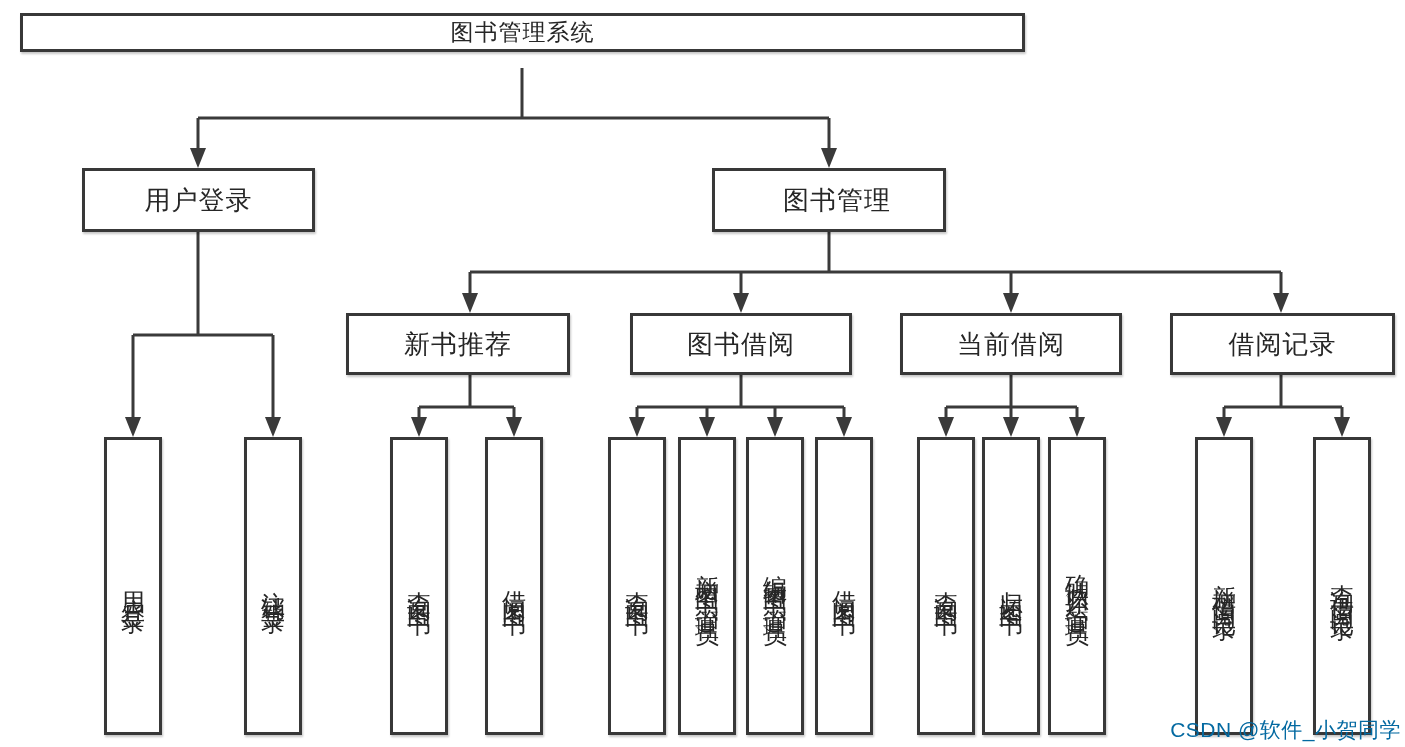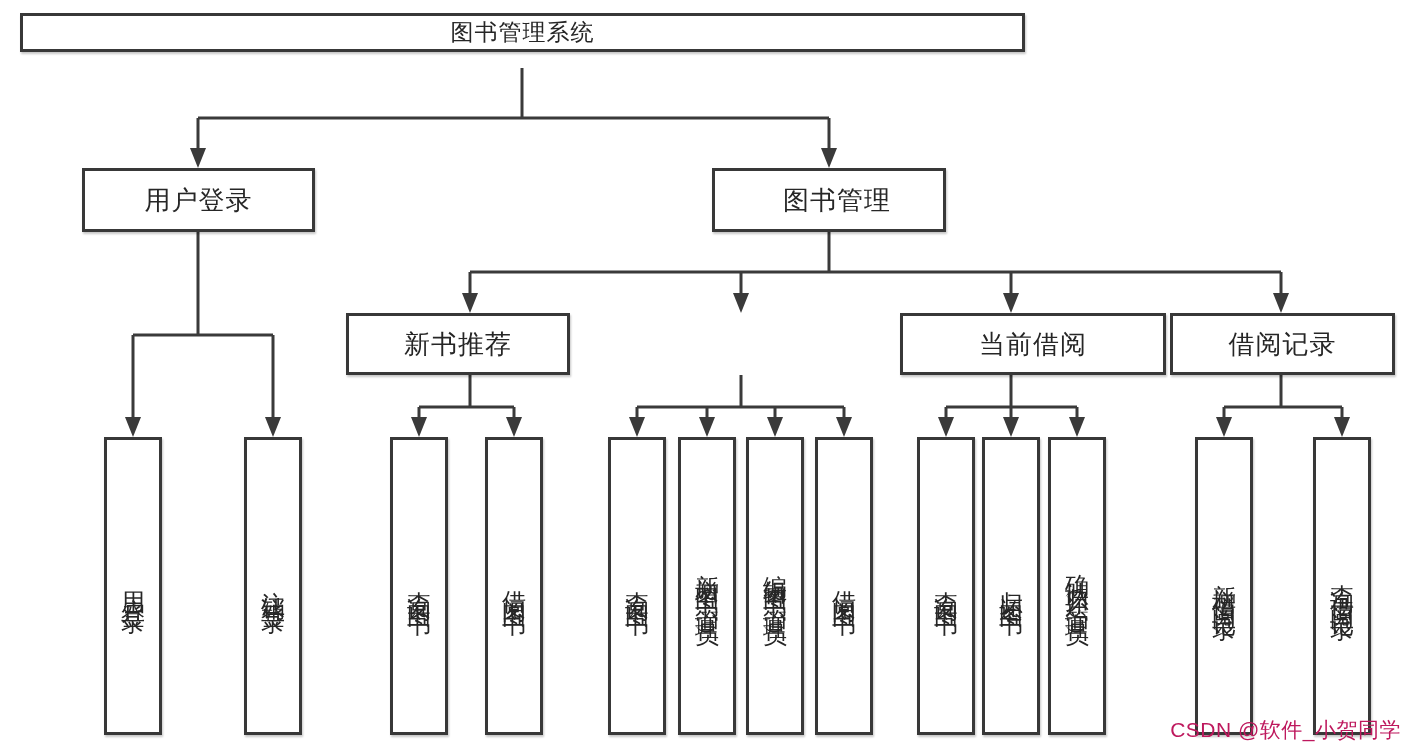--- a/index.html
+++ b/index.html
@@ -40,21 +40,21 @@
     line-height: 52px;        
     font-size: 24px;
     letter-spacing: 7px;
   }
   .watermark {
     position: absolute;
     right: 4px;
     bottom: 3px;
     font-size: 21px;
     letter-spacing: 0.5px;
-    color: #be185d;
+    color: #0369a1;
     z-index: 5;
     white-space: nowrap;
   }
 </style>
 </head>
 <body>
 
 <div class="stage">
 
   <svg class="connectors" viewBox="0 0 1405 747" xmlns="http://www.w3.org/2000/svg">
@@ -95,21 +95,24 @@
   <div class="node h-node branch-node" style="left:82px; top:168px; width:233px; height:64px;">
     <span>用户登录</span>
   </div>
   <div class="node h-node branch-node" style="left:712px; top:168px; width:234px; height:64px;padding-left:16px;">
     <span>图书管理</span>
   </div>
 
   <div class="node h-node branch-node" style="left:346px; top:313px; width:224px; height:62px;">
     <span>新书推荐</span>
   </div>
-  <div class="node h-node branch-node" style="left:900px; top:313px; width:266px; height:62px;">
+  <div class="node h-node branch-node" style="left:630px; top:313px; width:222px; height:62px;">
+    <span>图书借阅</span>
+  </div>
+  <div class="node h-node branch-node" style="left:900px; top:313px; width:222px; height:62px;">
     <span>当前借阅</span>
   </div>
   <div class="node h-node branch-node" style="left:1170px; top:313px; width:225px; height:62px;">
     <span>借阅记录</span>
   </div>
 
   <div class="node v-node" style="left:104px; top:437px; width:58px; height:298px;">用户登录</div>
   <div class="node v-node" style="left:244px; top:437px; width:58px; height:298px;">注销登录</div>
 
   <div class="node v-node" style="left:390px; top:437px; width:58px; height:298px;">查询图书</div>

